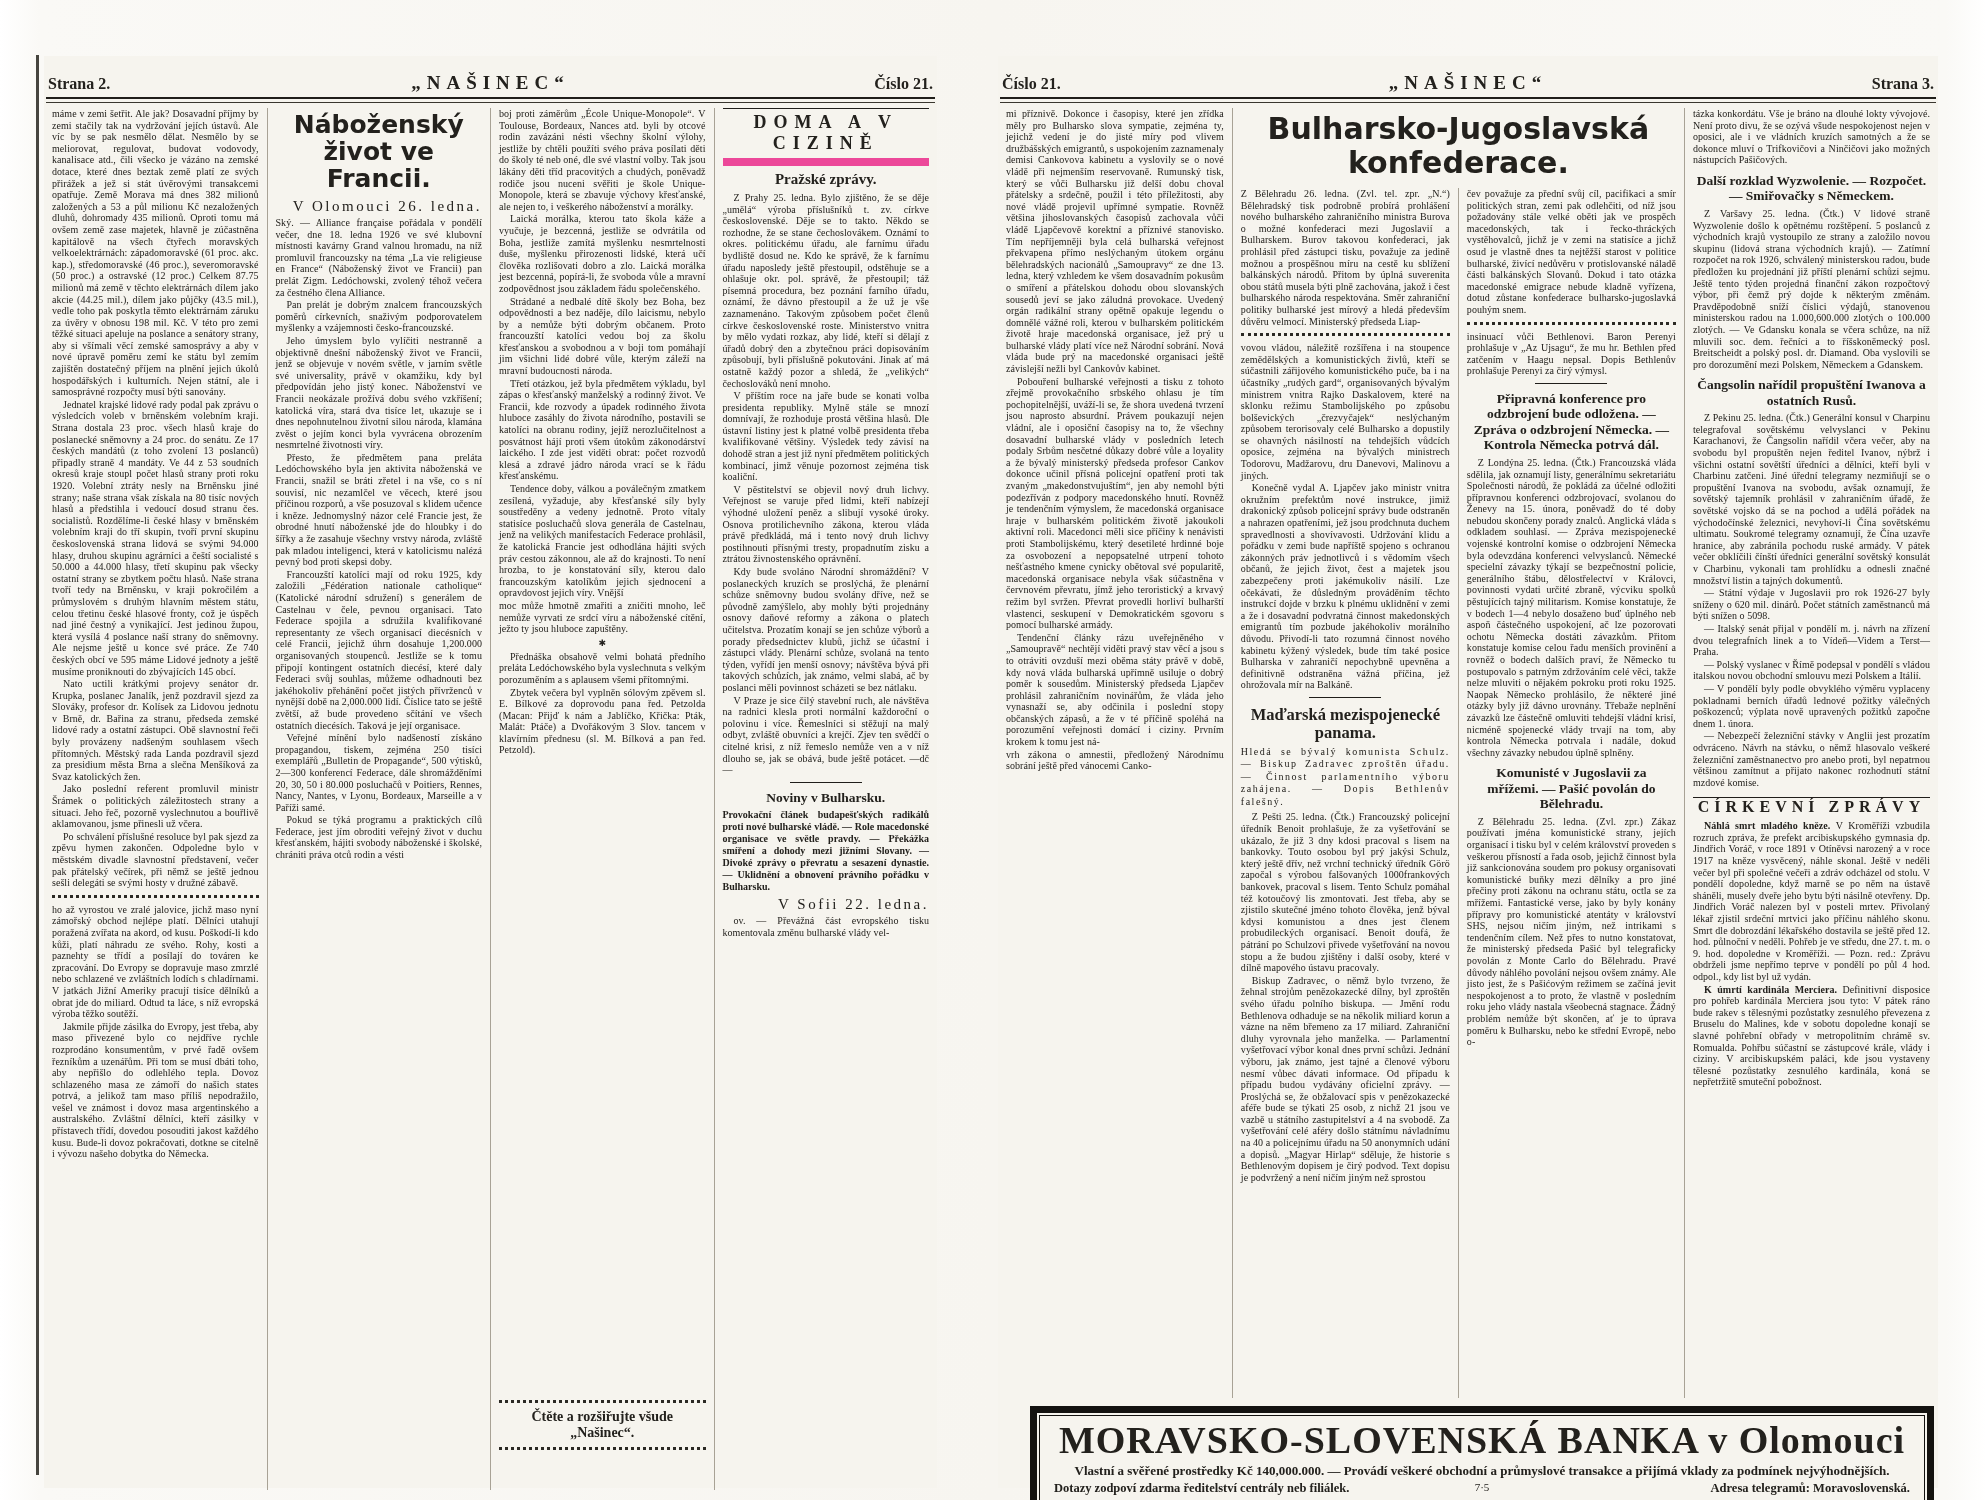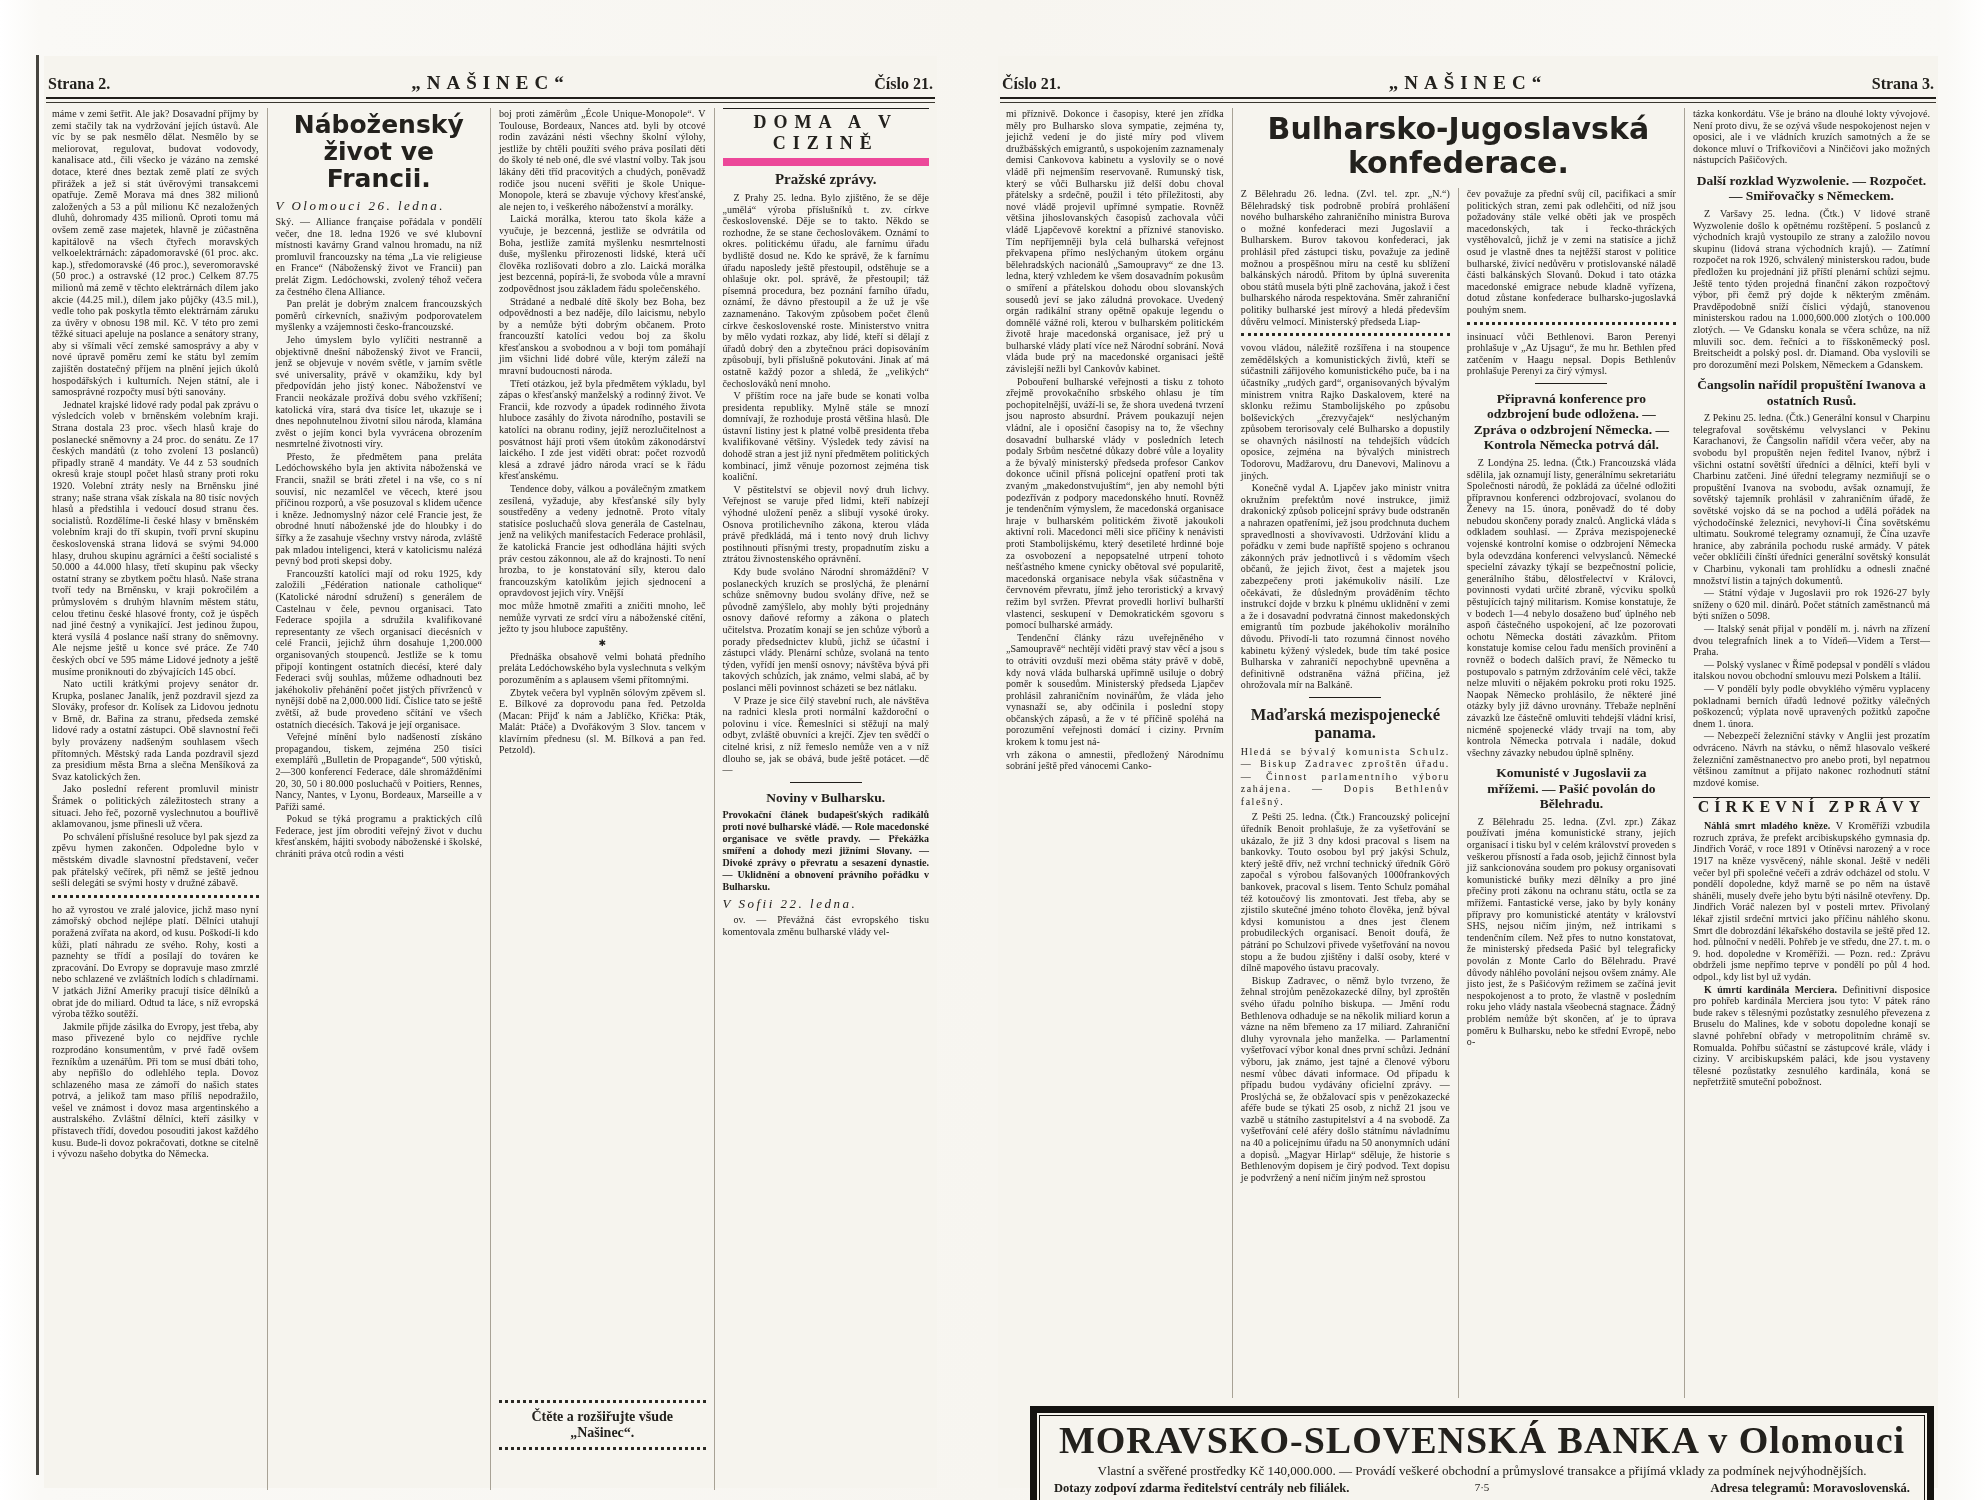--- a/index.html
+++ b/index.html
@@ -31,32 +31,32 @@
   .bp b{font-weight:bold;}
   .h1s{font-family:"DejaVu Sans",sans-serif;font-weight:bold;font-size:25px;line-height:27px;text-align:center;margin:3px 0 6px 0;letter-spacing:0;}
   .headline-center{font-family:"DejaVu Sans",sans-serif;font-weight:bold;font-size:30px;line-height:34px;text-align:center;margin:4px 0 8px 0;}
   .h2{font-weight:bold;font-size:13.5px;line-height:15.5px;text-align:center;margin:7px 2px 4px 2px;}
   .h2b{font-weight:bold;font-size:16.5px;line-height:18px;text-align:center;margin:8px 2px 4px 2px;}
   .sec{font-weight:bold;font-size:18px;letter-spacing:7px;text-align:center;border-top:1px solid #201e1a;border-bottom:8px solid #ec4899;padding:3px 0 4px 0;margin:0 0 5px 0;}
   .subhd{font-weight:bold;font-size:15px;text-align:center;margin:2px 0 4px 0;}
   .cap{font-weight:bold;font-size:16px;letter-spacing:5px;text-align:center;border-top:1px solid #201e1a;margin-top:9px;margin-bottom:4px;}
   .hs{margin:0 0 3px 0;font-size:10px;line-height:12.5px;text-align:justify;letter-spacing:1.5px;word-spacing:2px;}
   .hsb{margin:0 0 3px 0;font-size:10px;line-height:12px;text-align:justify;font-weight:bold;}
-  .dateline{font-size:13px;text-align:left;letter-spacing:2.5px;margin:1px 0 2px 0;font-style:italic;}
+  .dateline{font-size:15px;text-align:right;letter-spacing:2.5px;margin:1px 0 2px 0;}
   .dd{border-top:3px dotted #2b2924;margin:6px 0;}
   .dashrule{width:72px;border-top:1px solid #201e1a;margin:6px auto;}
   .star{text-align:center;font-size:9px;margin:3px 0;}
   .banner{font-weight:bold;font-size:14px;text-align:center;margin:4px 0;}
   .banner-group{position:absolute;left:8px;right:8px;bottom:34px;}
   
   .ad{margin:8px 4px 0 32px;border:7px solid #141310;background:#f6f4ee;}
   .ad-inner{border:1px solid #141310;margin:2px;padding:3px 14px 5px 14px;text-align:center;}
   .ad-title{font-weight:bold;font-size:38px;line-height:42px;letter-spacing:1px;white-space:nowrap;}
   .ad-line1{font-weight:bold;font-size:14.5px;margin-top:1px;white-space:nowrap;}
-  .ad-line2{font-size:13px;font-weight:normal;margin-top:2px;white-space:nowrap;}
+  .ad-line2{font-size:13px;font-weight:bold;margin-top:2px;white-space:nowrap;}
   .ad-footer{display:flex;font-size:12.5px;font-weight:bold;margin-top:2px;}
   .ad-footer .fl{width:45%;text-align:left;}
   .ad-footer .fm{width:10%;text-align:center;font-weight:normal;font-size:11px;}
   .ad-footer .fr{width:45%;text-align:right;}
 </style>
 </head>
 <body>
 
 <div class="spread">
   <div class="scan-edge"></div>

